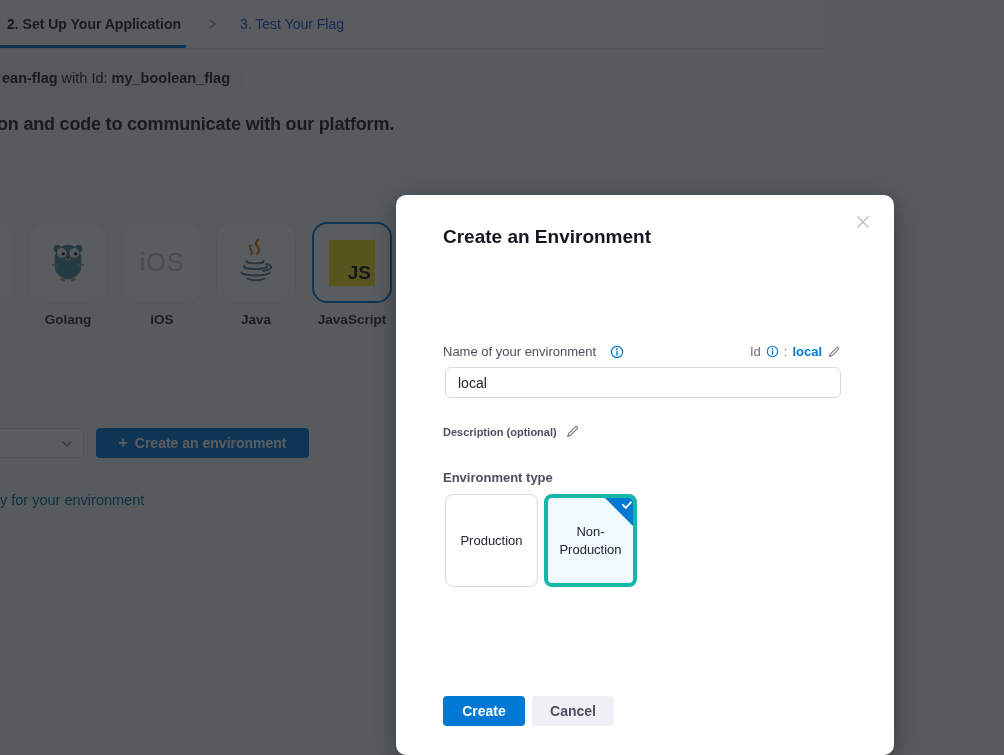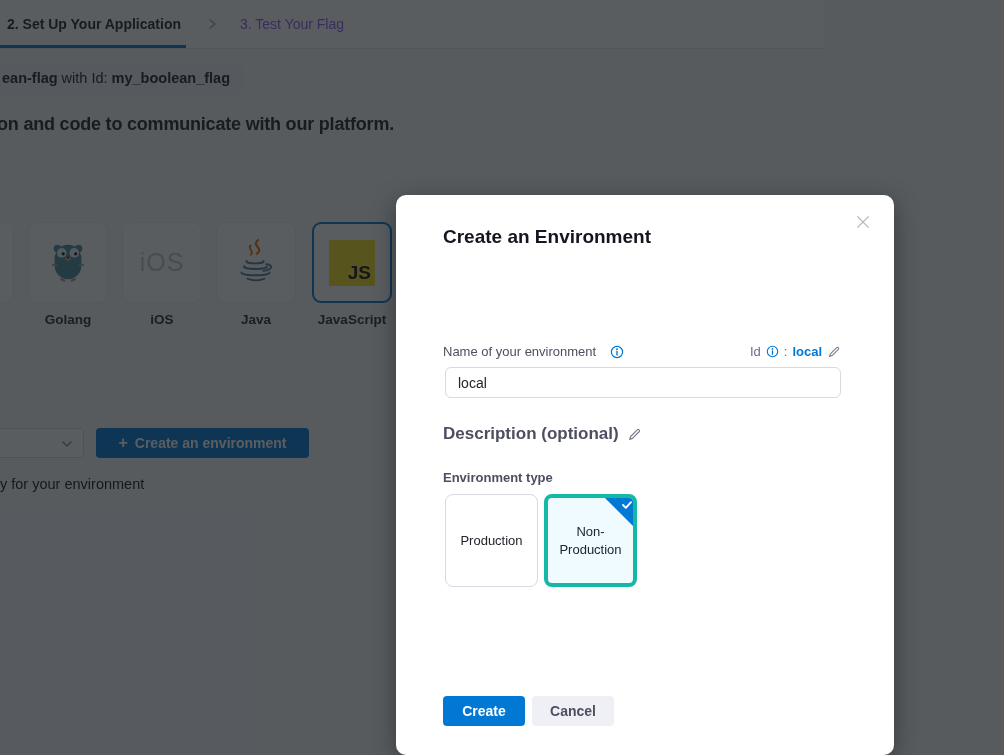--- a/index.html
+++ b/index.html
@@ -6,36 +6,36 @@
   #stage{
     position:relative; width:1004px; height:755px; overflow:hidden;
     font-family:"Liberation Sans", sans-serif;
     background:#f6f7f9;
   }
   
   .page{position:absolute; inset:0; z-index:1;}
   .tabbar{position:absolute; left:0; top:0; width:824px; height:48px; background:#ffffff; border-bottom:1px solid #e4e5ea;}
   .tab{position:absolute; top:15px; font-size:14px; line-height:18px; white-space:nowrap;}
   .tab.active{left:7px; font-weight:700; color:#22272d;}
-  .tab.inactive{left:240px; font-weight:500; color:#8b5cf6;}
+  .tab.inactive{left:240px; font-weight:500; color:#1d4ed8;}
   .tab-underline{position:absolute; left:-10px; top:45px; width:196px; height:3px; background:#0278d5;}
   .tab-sep{position:absolute; left:205px; top:17px; width:14px; height:14px;}
   .flag-pill{
     position:absolute; left:-12px; top:62px; height:33px; line-height:33px;
     background:#f1f2f6; border-radius:6px; padding:0 14px;
     font-size:14.5px; color:#22252b; white-space:nowrap;
   }
   .flag-pill b{font-weight:700;}
   .page-heading{
     position:absolute; left:-3px; top:114px; margin:0;
     font-size:18px; font-weight:700; color:#22272d; letter-spacing:-0.2px; white-space:nowrap;
   }
   .tile{
     position:absolute; top:222px; width:80px; height:81px; box-sizing:border-box;
-    background:#ffffff; border:1px solid #e9eaef; border-radius:9px;
+    background:#ffffff; border:1px solid #e9eaef; border-radius:15px;
     display:flex; align-items:center; justify-content:center;
   }
   .tile.selected{border:2px solid #0278d5;}
   .tile-label{
     position:absolute; top:312px; width:120px; text-align:center;
     font-size:13.5px; font-weight:600; color:#2a2d33; white-space:nowrap;
   }
   .ios-glyph{font-size:25px; font-weight:300; color:#c3c7cc; letter-spacing:1px;}
   .js-box{width:46px; height:46px; background:#f7df1e; display:flex; align-items:flex-end; justify-content:flex-end; padding:0 4px 2px 0; box-sizing:border-box;}
   .js-box span{font-size:19px; font-weight:700; color:#17171c;}
@@ -44,21 +44,21 @@
     background:#ffffff; border:1px solid #d8d9e3; border-radius:4px;
   }
   .env-select svg{position:absolute; right:10px; top:9px;}
   .btn-create-env{
     position:absolute; left:96px; top:428px; width:213px; height:30px;
     background:#0278d5; border:none; border-radius:4px; cursor:pointer;
     display:flex; align-items:center; justify-content:center; gap:7px;
     color:#ffffff; font-family:inherit; font-size:14px; font-weight:700;
   }
   .btn-create-env .plus{font-size:16px; font-weight:600; line-height:1;}
-  .helper-text{position:absolute; left:0; top:476px; font-size:14.5px; color:#0f172a; white-space:nowrap;}
+  .helper-text{position:absolute; left:0; top:492px; font-size:14.5px; color:#0369a1; white-space:nowrap;}
   
   .dim{position:absolute; inset:0; background:rgba(20,24,29,0.70); z-index:2;}
   
   .modal{
     position:absolute; left:396px; top:195px; width:498px; height:560px; z-index:3;
     background:#ffffff; border-radius:10px; box-shadow:0 6px 24px rgba(0,0,0,0.35);
   }
   .m-close{position:absolute; right:22px; top:18px; width:18px; height:18px; cursor:pointer; background:none; border:none; padding:0;}
   .m-title{position:absolute; left:47px; top:31px; margin:0; font-size:19px; font-weight:700; color:#15151f;}
   .m-desc{position:absolute; left:47px; top:97px; width:400px; font-size:12.5px; line-height:20px; color:#4d4f60;}
@@ -67,21 +67,21 @@
     display:flex; justify-content:space-between; align-items:center; font-size:13px;
   }
   .m-name-label{display:flex; align-items:center; gap:14px; font-weight:500; color:#4d4f60;}
   .m-id-group{display:flex; align-items:center; gap:5px; color:#6b6d85;}
   .m-id-value{color:#0278d5; font-weight:600; cursor:pointer;}
   .m-input{
     position:absolute; left:49px; top:172px; width:396px; height:31px; box-sizing:border-box;
     border:1px solid #d8d9e3; border-radius:6px; padding:0 12px;
     font-family:inherit; font-size:14px; color:#22252b; outline:none; background:#fff;
   }
-  .m-desc-label{position:absolute; left:47px; top:229px; display:flex; align-items:center; gap:8px; font-size:17px; font-weight:600; color:#4d4f60;}
+  .m-desc-label{position:absolute; left:47px; top:229px; display:flex; align-items:center; gap:8px; font-size:11px; font-weight:600; color:#4d4f60;}
   .m-envtype-label{position:absolute; left:47px; top:275px; font-size:13px; font-weight:600; color:#4d4f60;}
   .type-card{
     position:absolute; top:299px; width:93px; height:93px; box-sizing:border-box;
     background:#ffffff; border:1px solid #d8d9e3; border-radius:8px; cursor:pointer;
     display:flex; align-items:center; justify-content:center; text-align:center;
     font-size:13px; color:#22252b; line-height:18px; padding:6px; overflow:hidden;
   }
   .type-card.prod{left:49px;}
   .type-card.nonprod{left:148px; border:4px solid #14b8a6; background:#effbff;}
   .corner-badge{

